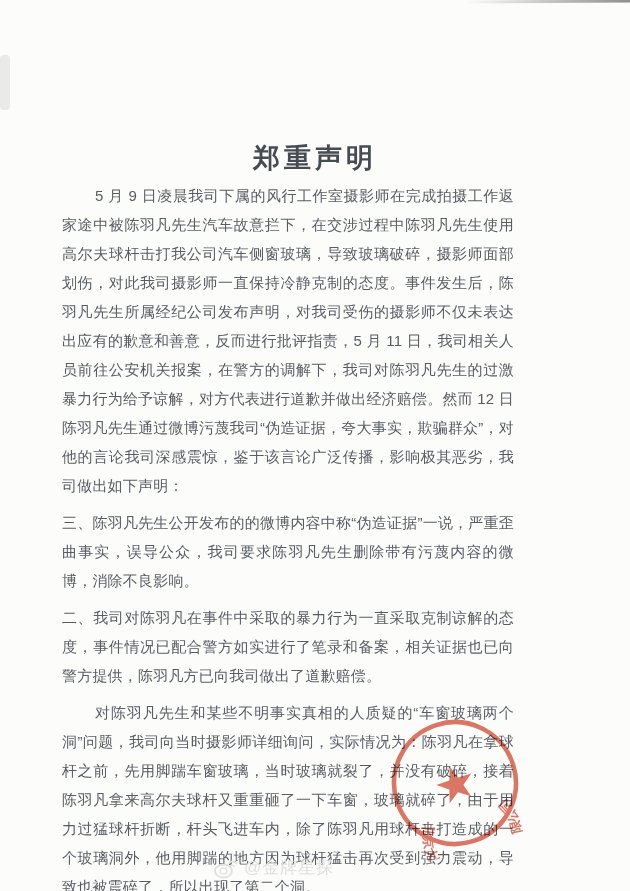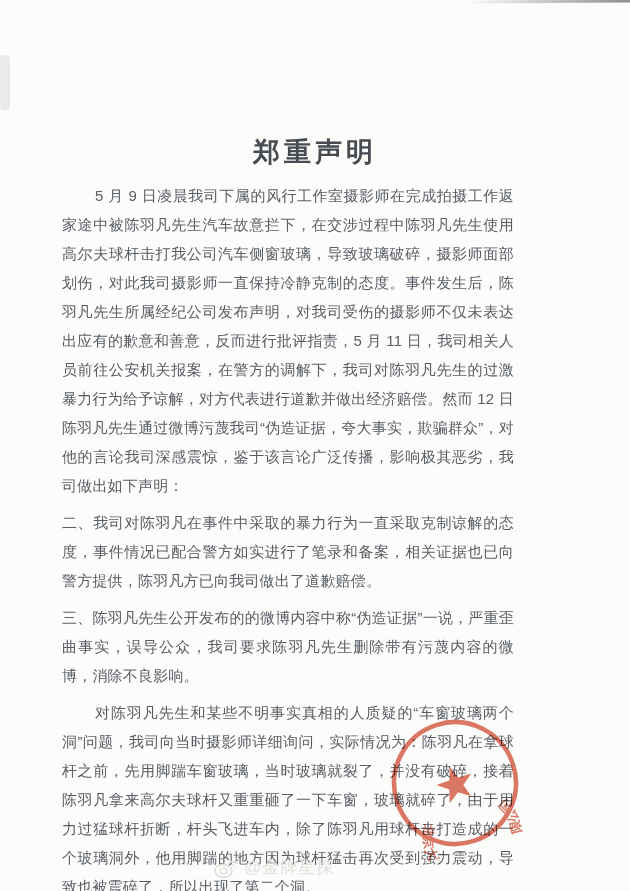--- a/index.html
+++ b/index.html
@@ -21,21 +21,21 @@
     background:linear-gradient(to right, rgba(90,90,90,0), rgba(70,70,72,0.6));
     transform:rotate(-0.3deg);
   }
   .artifact-smudge {
     position:absolute; left:0; top:55px;
     width:10px; height:55px;
     background:rgba(180,180,178,0.25);
     border-radius:4px;
   }
   .title {
-    margin:8px;
+    margin:14px;
     padding-top:126px;
     text-align:center;
     font-size:27px;
     font-weight:700;
     letter-spacing:4px;
     color:#474c52;
   }
   .content {
     position:absolute;
     left:62px; top:181px;
@@ -72,22 +72,22 @@
 
 <div class="page">
 
   <div class="artifact-topline"></div>
   <div class="artifact-smudge"></div>
 
   <h1 class="title">郑重声明</h1>
 
   <div class="content">
     <p class="para indent">5 月 9 日凌晨我司下属的风行工作室摄影师在完成拍摄工作返家途中被陈羽凡先生汽车故意拦下，在交涉过程中陈羽凡先生使用高尔夫球杆击打我公司汽车侧窗玻璃，导致玻璃破碎，摄影师面部划伤，对此我司摄影师一直保持冷静克制的态度。事件发生后，陈羽凡先生所属经纪公司发布声明，对我司受伤的摄影师不仅未表达出应有的歉意和善意，反而进行批评指责，5 月 11 日，我司相关人员前往公安机关报案，在警方的调解下，我司对陈羽凡先生的过激暴力行为给予谅解，对方代表进行道歉并做出经济赔偿。然而 12 日陈羽凡先生通过微博污蔑我司“伪造证据，夸大事实，欺骗群众”，对他的言论我司深感震惊，鉴于该言论广泛传播，影响极其恶劣，我司做出如下声明：</p>
+    <p class="para">三、陈羽凡先生公开发布的的微博内容中称“伪造证据”一说，严重歪曲事实，误导公众，我司要求陈羽凡先生删除带有污蔑内容的微博，消除不良影响。</p>
     <p class="para">二、我司对陈羽凡在事件中采取的暴力行为一直采取克制谅解的态度，事件情况已配合警方如实进行了笔录和备案，相关证据也已向警方提供，陈羽凡方已向我司做出了道歉赔偿。</p>
-    <p class="para">三、陈羽凡先生公开发布的的微博内容中称“伪造证据”一说，严重歪曲事实，误导公众，我司要求陈羽凡先生删除带有污蔑内容的微博，消除不良影响。</p>
     <p class="para indent">对陈羽凡先生和某些不明事实真相的人质疑的“车窗玻璃两个洞”问题，我司向当时摄影师详细询问，实际情况为：陈羽凡在拿球杆之前，先用脚踹车窗玻璃，当时玻璃就裂了，并没有破碎，接着陈羽凡拿来高尔夫球杆又重重砸了一下车窗，玻璃就碎了，由于用力过猛球杆折断，杆头飞进车内，除了陈羽凡用球杆击打造成的一个玻璃洞外，他用脚踹的地方因为球杆猛击再次受到强力震动，导致也被震碎了，所以出现了第二个洞。</p>
 
   </div>
 
   <div class="seal">
     <svg width="134" height="134" viewBox="0 0 132 132">
       <circle cx="66" cy="66" r="60" fill="none" stroke="#d65a43" stroke-width="4.5"></circle>
       <polygon fill="#d65a43" points="66,49 70.47,61.85 84.07,62.13 73.23,70.35 77.17,83.37 66,75.6 54.83,83.37 58.77,70.35 47.93,62.13 61.53,61.85"></polygon>
       <path id="sealArc" d="M 26.7 93.5 A 48 48 0 1 0 105.3 93.5" fill="none"></path>
       <text font-size="12.5" fill="#d65a43" font-weight="700" font-family="Liberation Sans, sans-serif">

